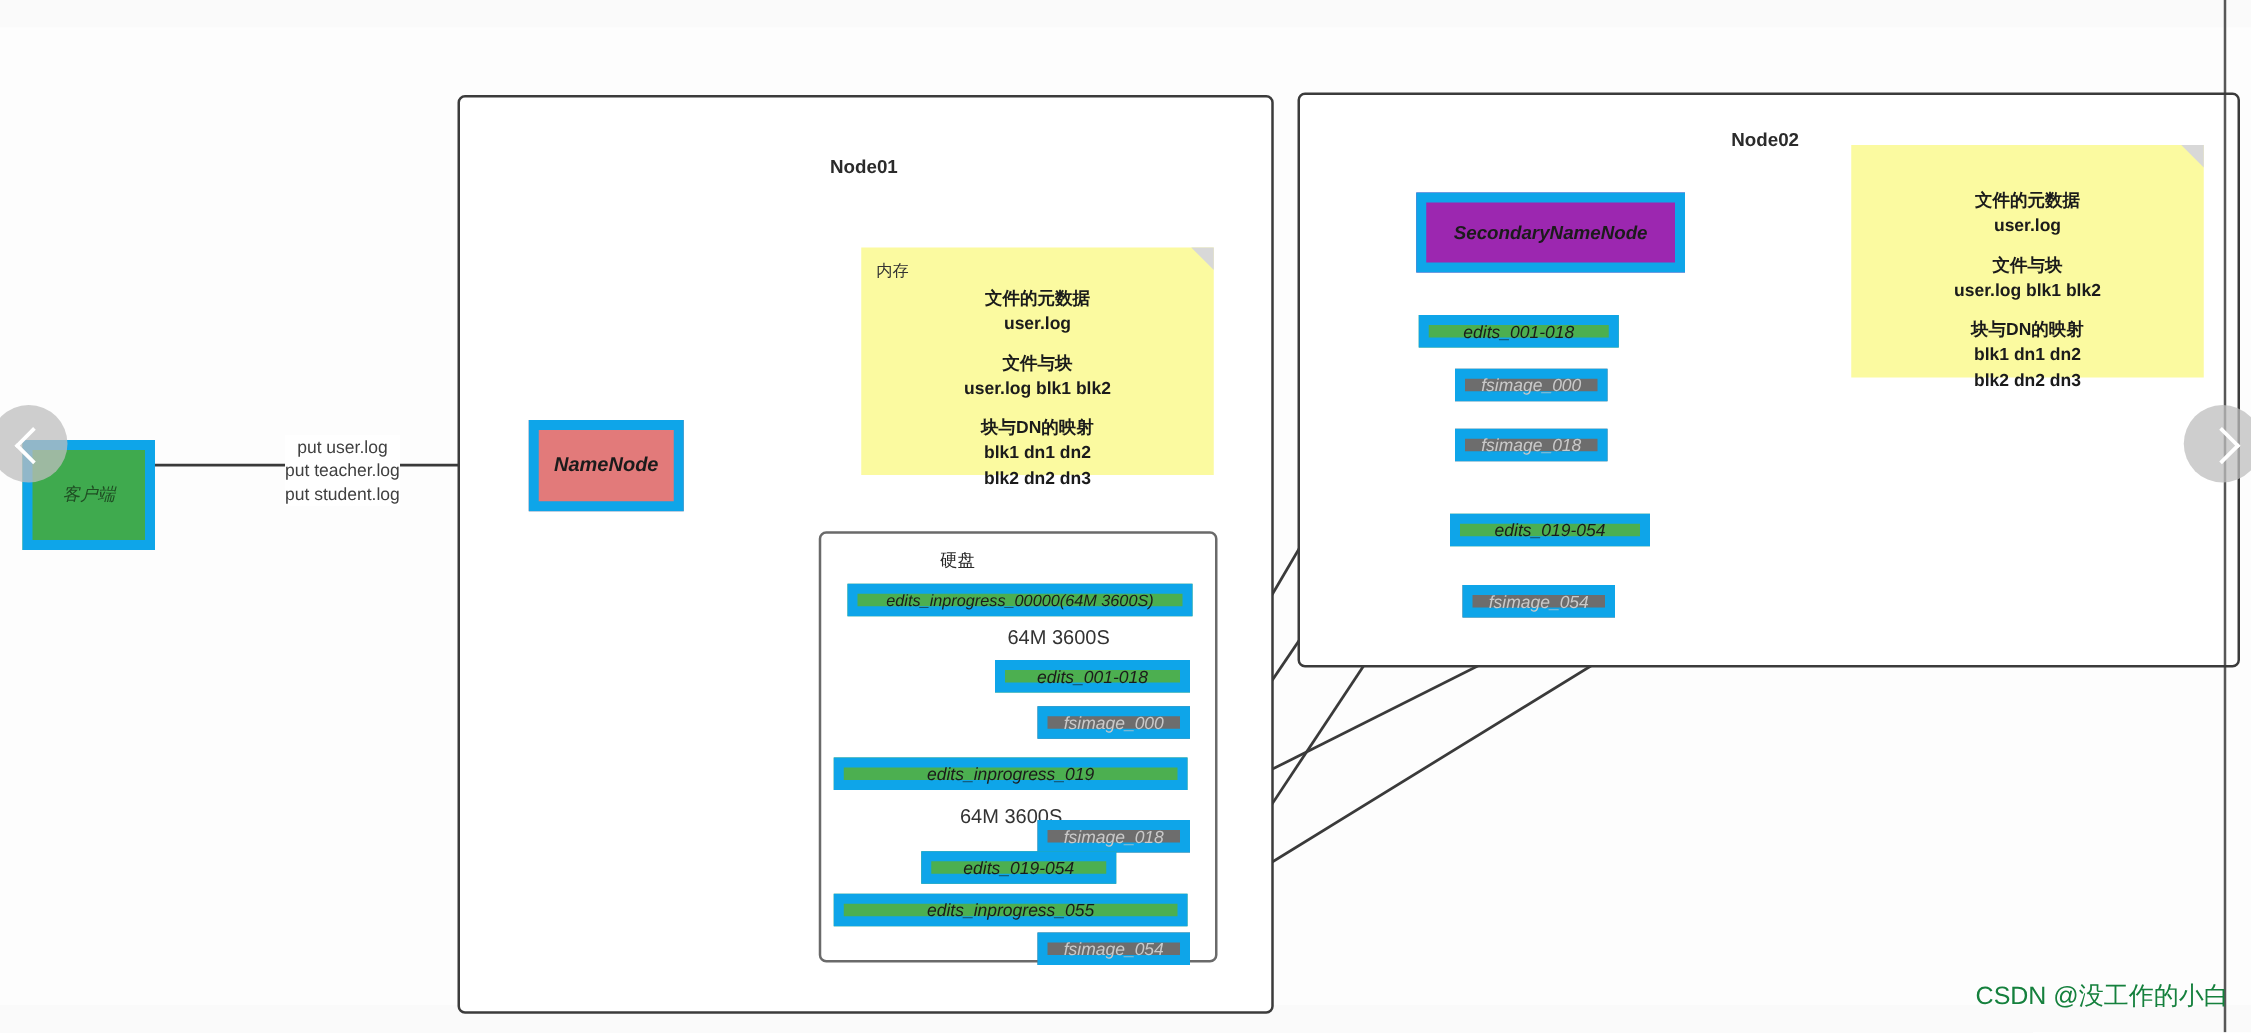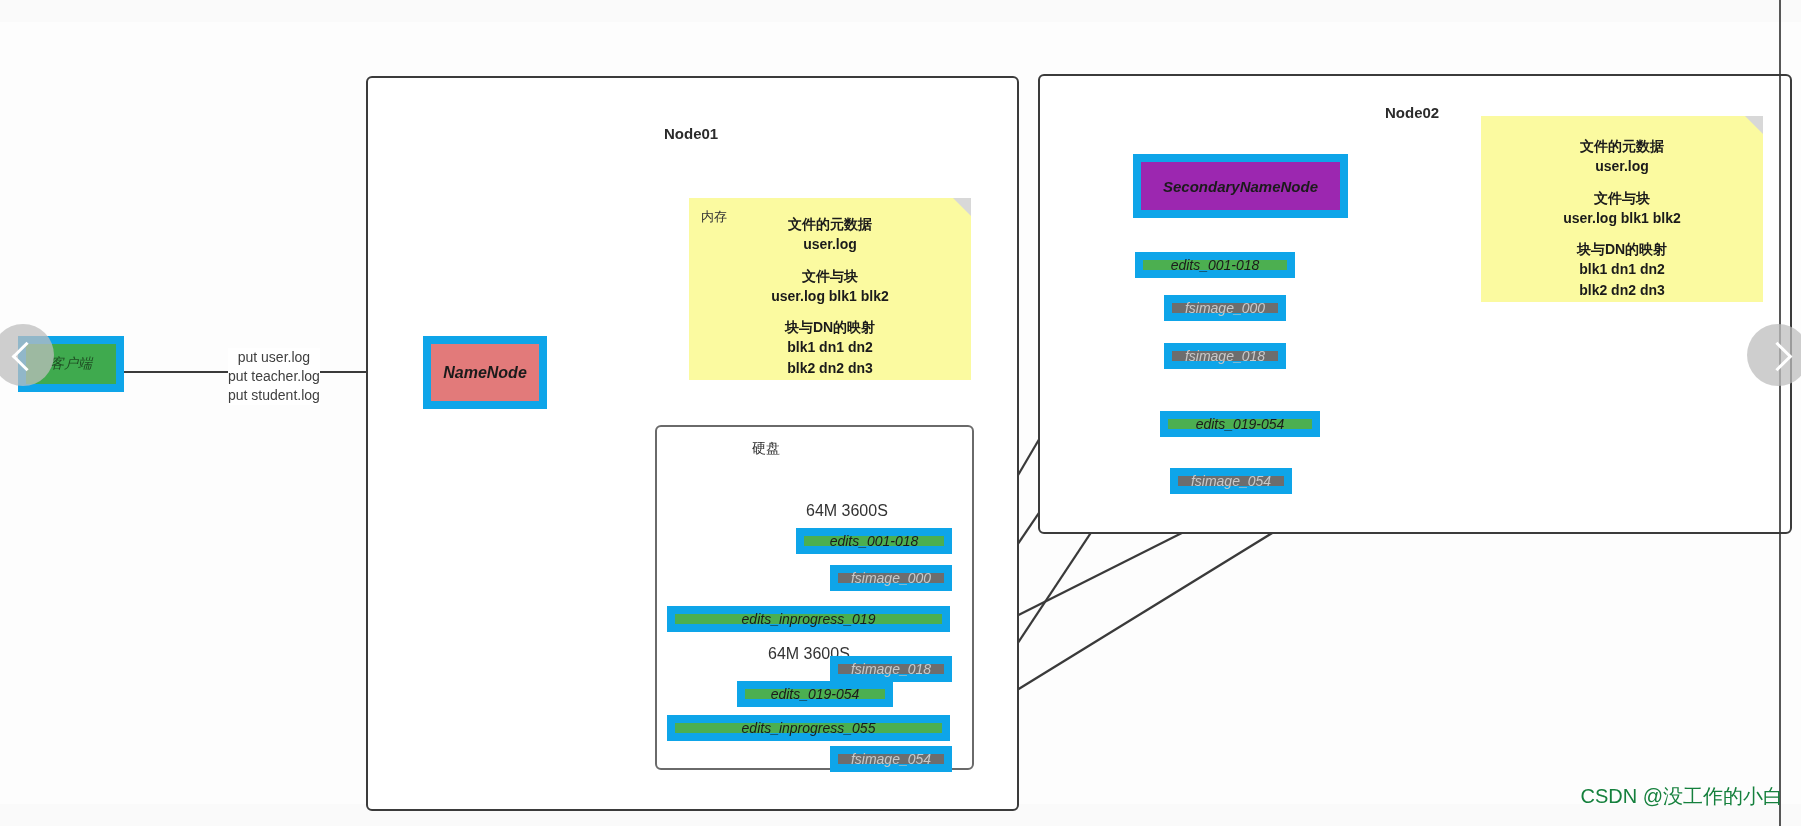--- a/index.html
+++ b/index.html
@@ -84,21 +84,21 @@
   .box.clientgreen {
     background: #3faa4e;
     color: #1f4d23;
     font-size: 14px;
   }
 
   .note {
     position: absolute;
     background: #fbfaa0;
     box-sizing: border-box;
-    padding: 4px 12px;
+    padding: 18px 12px;
   }
   .note .fold {
     position: absolute;
     right: 0;
     top: 0;
     width: 0;
     height: 0;
     border-left: 18px solid transparent;
     border-top: 18px solid #d8d8d8;
   }
@@ -218,21 +218,21 @@
       <path d="M1285 306 L1470 210"></path>
       <path d="M1305 425 L1476 300"></path>
 
       <path d="M1610 300 L1290 355"></path>
       <path d="M1612 312 L1295 480"></path>
       <path d="M1610 318 L905 672"></path>
       <path d="M1612 324 L900 762"></path>
     </g>
   </svg>
 
-  <div class="box clientgreen" style="left:18px; top:336px; width:106px; height:56px;align-items:center;">
+  <div class="box clientgreen" style="left:18px; top:352px; width:106px; height:88px;align-items:center;">
     <span>客户端</span>
   </div>
 
   <div class="cmd-label" style="left:228px; top:348px;">
     <div>put user.log</div>
     <div>put teacher.log</div>
     <div>put student.log</div>
   </div>
 
   <div class="node-container" style="left:366px; top:76px; width:653px; height:735px;"></div>
@@ -254,20 +254,23 @@
       <span class="gap"></span>
       <div>块与DN的映射</div>
       <div>blk1 dn1 dn2</div>
       <div>blk2 dn2 dn3</div>
     </div>
   </div>
 
   <div class="disk-box" style="left:655px; top:425px; width:319px; height:345px;"></div>
   <div class="disk-title" style="left:752px; top:440px;">硬盘</div>
 
+  <div class="box green" style="left:678px; top:467px; width:276px; height:26px; font-size:13px;">
+    <span>edits_inprogress_00000(64M 3600S)</span>
+  </div>
   <div class="edge-label" style="left:806px; top:502px;">64M 3600S</div>
   <div class="box green" style="left:796px; top:528px; width:156px; height:26px;">
     <span>edits_001-018</span>
   </div>
   <div class="box gray" style="left:830px; top:565px; width:122px; height:26px;">
     <span>fsimage_000</span>
   </div>
   <div class="box green" style="left:667px; top:606px; width:283px; height:26px;">
     <span>edits_inprogress_019</span>
   </div>

